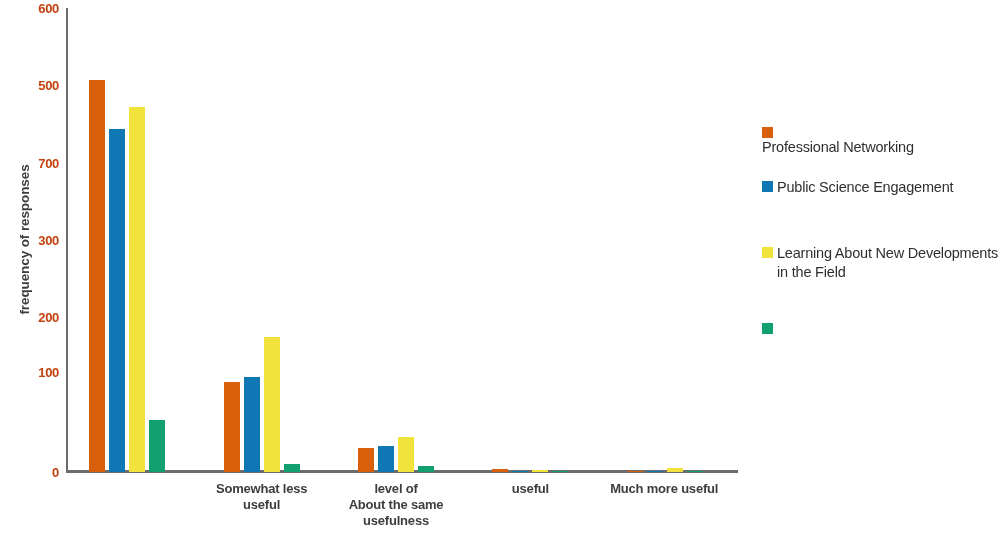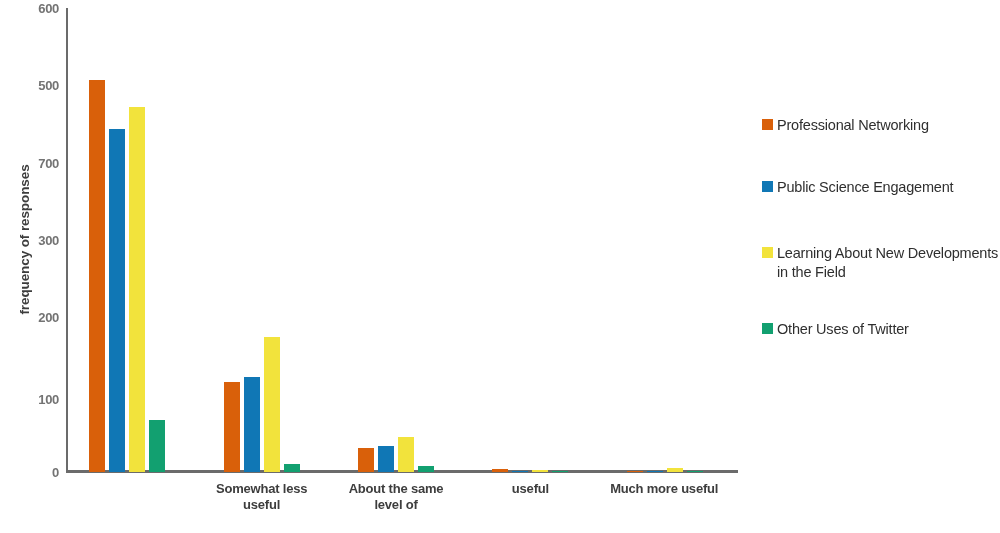--- a/index.html
+++ b/index.html
@@ -65,21 +65,21 @@
     background: #6b6b6b;
   }
 
   .ytick {
     position: absolute;
     right: 100%;
     margin-right: 7px;
     transform: translateY(-50%);
     font-size: 13px;
     font-weight: 700;
-    color: #737373;
+    color: #c2410c;
     white-space: nowrap;
     letter-spacing: -0.3px;
   }
 
   
   .groups {
     position: absolute;
     left: 0; top: 0;
     width: 672px;
     height: 464px;
@@ -155,21 +155,21 @@
 
 <div id="figure">
 
   <div class="y-axis-title">frequency of responses</div>
 
   <div class="plot">
     <div class="axis-line-y"></div>
     <div class="axis-line-x"></div>
     <div id="yticks">
         <div class="ytick" style="top: 464px;">0</div>
-        <div class="ytick" style="top: 391px; margin-left: 24px;">100</div>
+        <div class="ytick" style="top: 364px; margin-left: 24px;">100</div>
         <div class="ytick" style="top: 309.333px;">200</div>
         <div class="ytick" style="top: 232px;">300</div>
         <div class="ytick" style="top: 154.667px;">700</div>
         <div class="ytick" style="top: 77.3333px;">500</div>
         <div class="ytick" style="top: 0px;">600</div>
       </div>
     <div class="groups" id="groups">
         <div class="group" style="left: 23.2px; width: 76px;">
           <div class="bar-row">
             <div class="bar" title="Professional Networking: 507" style="height: 392.08px; background: rgb(217, 96, 10);"></div>
@@ -212,43 +212,43 @@
         </div>
       </div>
   </div>
 
   <div class="xlabels" id="xlabels">
       <div class="xlabel" style="width: 166.4px; left: 112.4px;">
         <div>Somewhat less</div>
         <div>useful</div>
       </div>
       <div class="xlabel" style="width: 166.4px; left: 246.8px;">
+        <div>level of</div>
         <div>About the same</div>
-        <div>level of</div>
+        <div>usefulness</div>
       </div>
       <div class="xlabel" style="width: 166.4px; left: 381.2px;">
         <div>useful</div>
       </div>
       <div class="xlabel" style="width: 166.4px; left: 515px;">
         <div>Much more useful</div>
       </div>
     </div>
 
   <div class="legend" id="legend">
-      <div class="legend-item" style="top: 8px;">
+      <div class="legend-item" style="top: 16px; flex-direction: column;">
         <span class="legend-swatch" style="background: rgb(217, 96, 10);"></span>
         <span class="legend-label">Professional Networking</span>
       </div>
       <div class="legend-item" style="top: 70px;">
         <span class="legend-swatch" style="background: rgb(16, 119, 181);"></span>
         <span class="legend-label">Public Science Engagement</span>
       </div>
       <div class="legend-item" style="top: 136px;">
         <span class="legend-swatch" style="background: rgb(242, 227, 60);"></span>
         <span class="legend-label">Learning About New Developments in the Field</span>
       </div>
       <div class="legend-item" style="top: 212px;">
         <span class="legend-swatch" style="background: rgb(18, 160, 112);"></span>
-        <span class="legend-label">Other Uses of Twitter</span>
       </div>
     </div>
 
 </div>
 
 </body></html>

